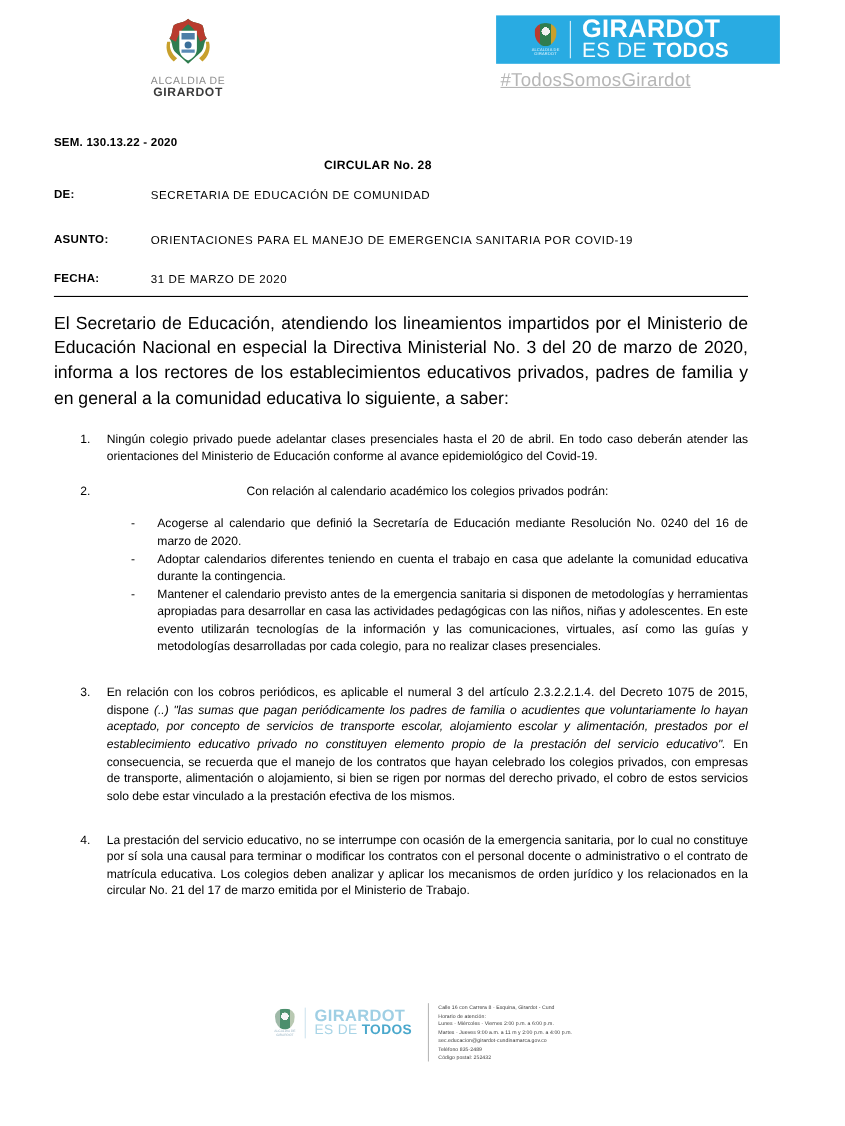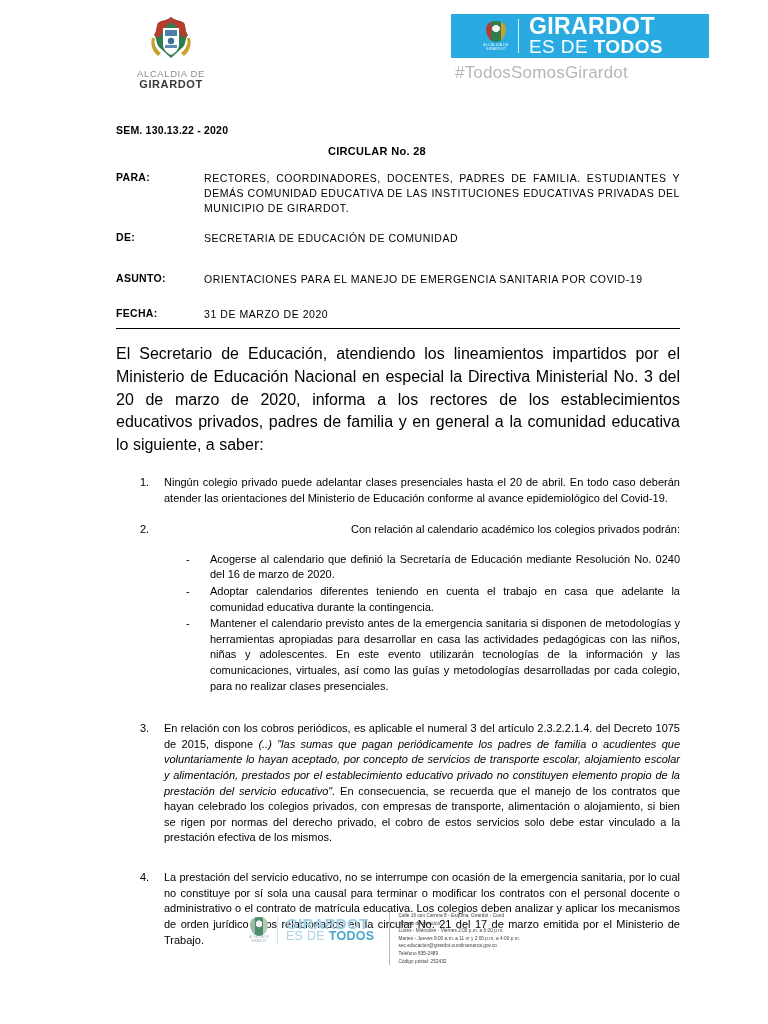--- a/index.html
+++ b/index.html
@@ -124,25 +124,26 @@
     display: block;
   }
   .banner-words .bw2 b { font-weight: bold; }
   .banner-words .bw2 .light { font-weight: normal; opacity: .97; }
   .hashtag {
     margin-top: 5px;
     margin-left: 4px;
     font-size: 17px;
     color: #b6b6b6;
     letter-spacing: .2px;
+    text-decoration: underline;
   }
 
   
   .doc {
-    padding: 0 88px 0 116px;
+    padding: 0 88px 0 49px;
     box-sizing: border-box;
   }
   .sem {
     font-size: 10.5px;
     font-weight: bold;
     letter-spacing: .2px;
     margin-top: 10px;
   }
   .circular {
     text-align: center;
@@ -202,21 +203,21 @@
     flex: none;
     font-size: 11px;
     line-height: 1.42;
   }
   .li-text {
     flex: 1;
     font-size: 11px;
     line-height: 1.42;
     text-align: justify;
   }
-  .li-text.left { text-align: right; }
+  .li-text.left { text-align: center; }
 
   .sublist {
     margin: 14px 0 0 0;
     padding: 0 0 0 22px;
     list-style: none;
   }
   .subli {
     display: flex;
     margin-bottom: 1px;
   }
@@ -354,24 +355,20 @@
       </div>
       <div class="hashtag">#TodosSomosGirardot</div>
     </div>
   </div>
 
   <div class="doc">
 
     <div class="sem">SEM. 130.13.22 - 2020</div>
     <div class="circular">CIRCULAR No. 28</div>
 
-    <div class="field-row">
-      <div class="field-label">PARA:</div>
-      <div class="field-value">RECTORES, COORDINADORES, DOCENTES, PADRES DE FAMILIA. ESTUDIANTES Y DEMÁS COMUNIDAD EDUCATIVA DE LAS INSTITUCIONES EDUCATIVAS PRIVADAS DEL MUNICIPIO DE GIRARDOT.</div>
-    </div>
 
     <div class="field-row">
       <div class="field-label">DE:</div>
       <div class="field-value nojustify">SECRETARIA DE EDUCACIÓN DE COMUNIDAD</div>
     </div>
 
     <div class="field-row tight">
       <div class="field-label">ASUNTO:</div>
       <div class="field-value">ORIENTACIONES PARA EL MANEJO DE EMERGENCIA SANITARIA POR COVID-19</div>
     </div>

